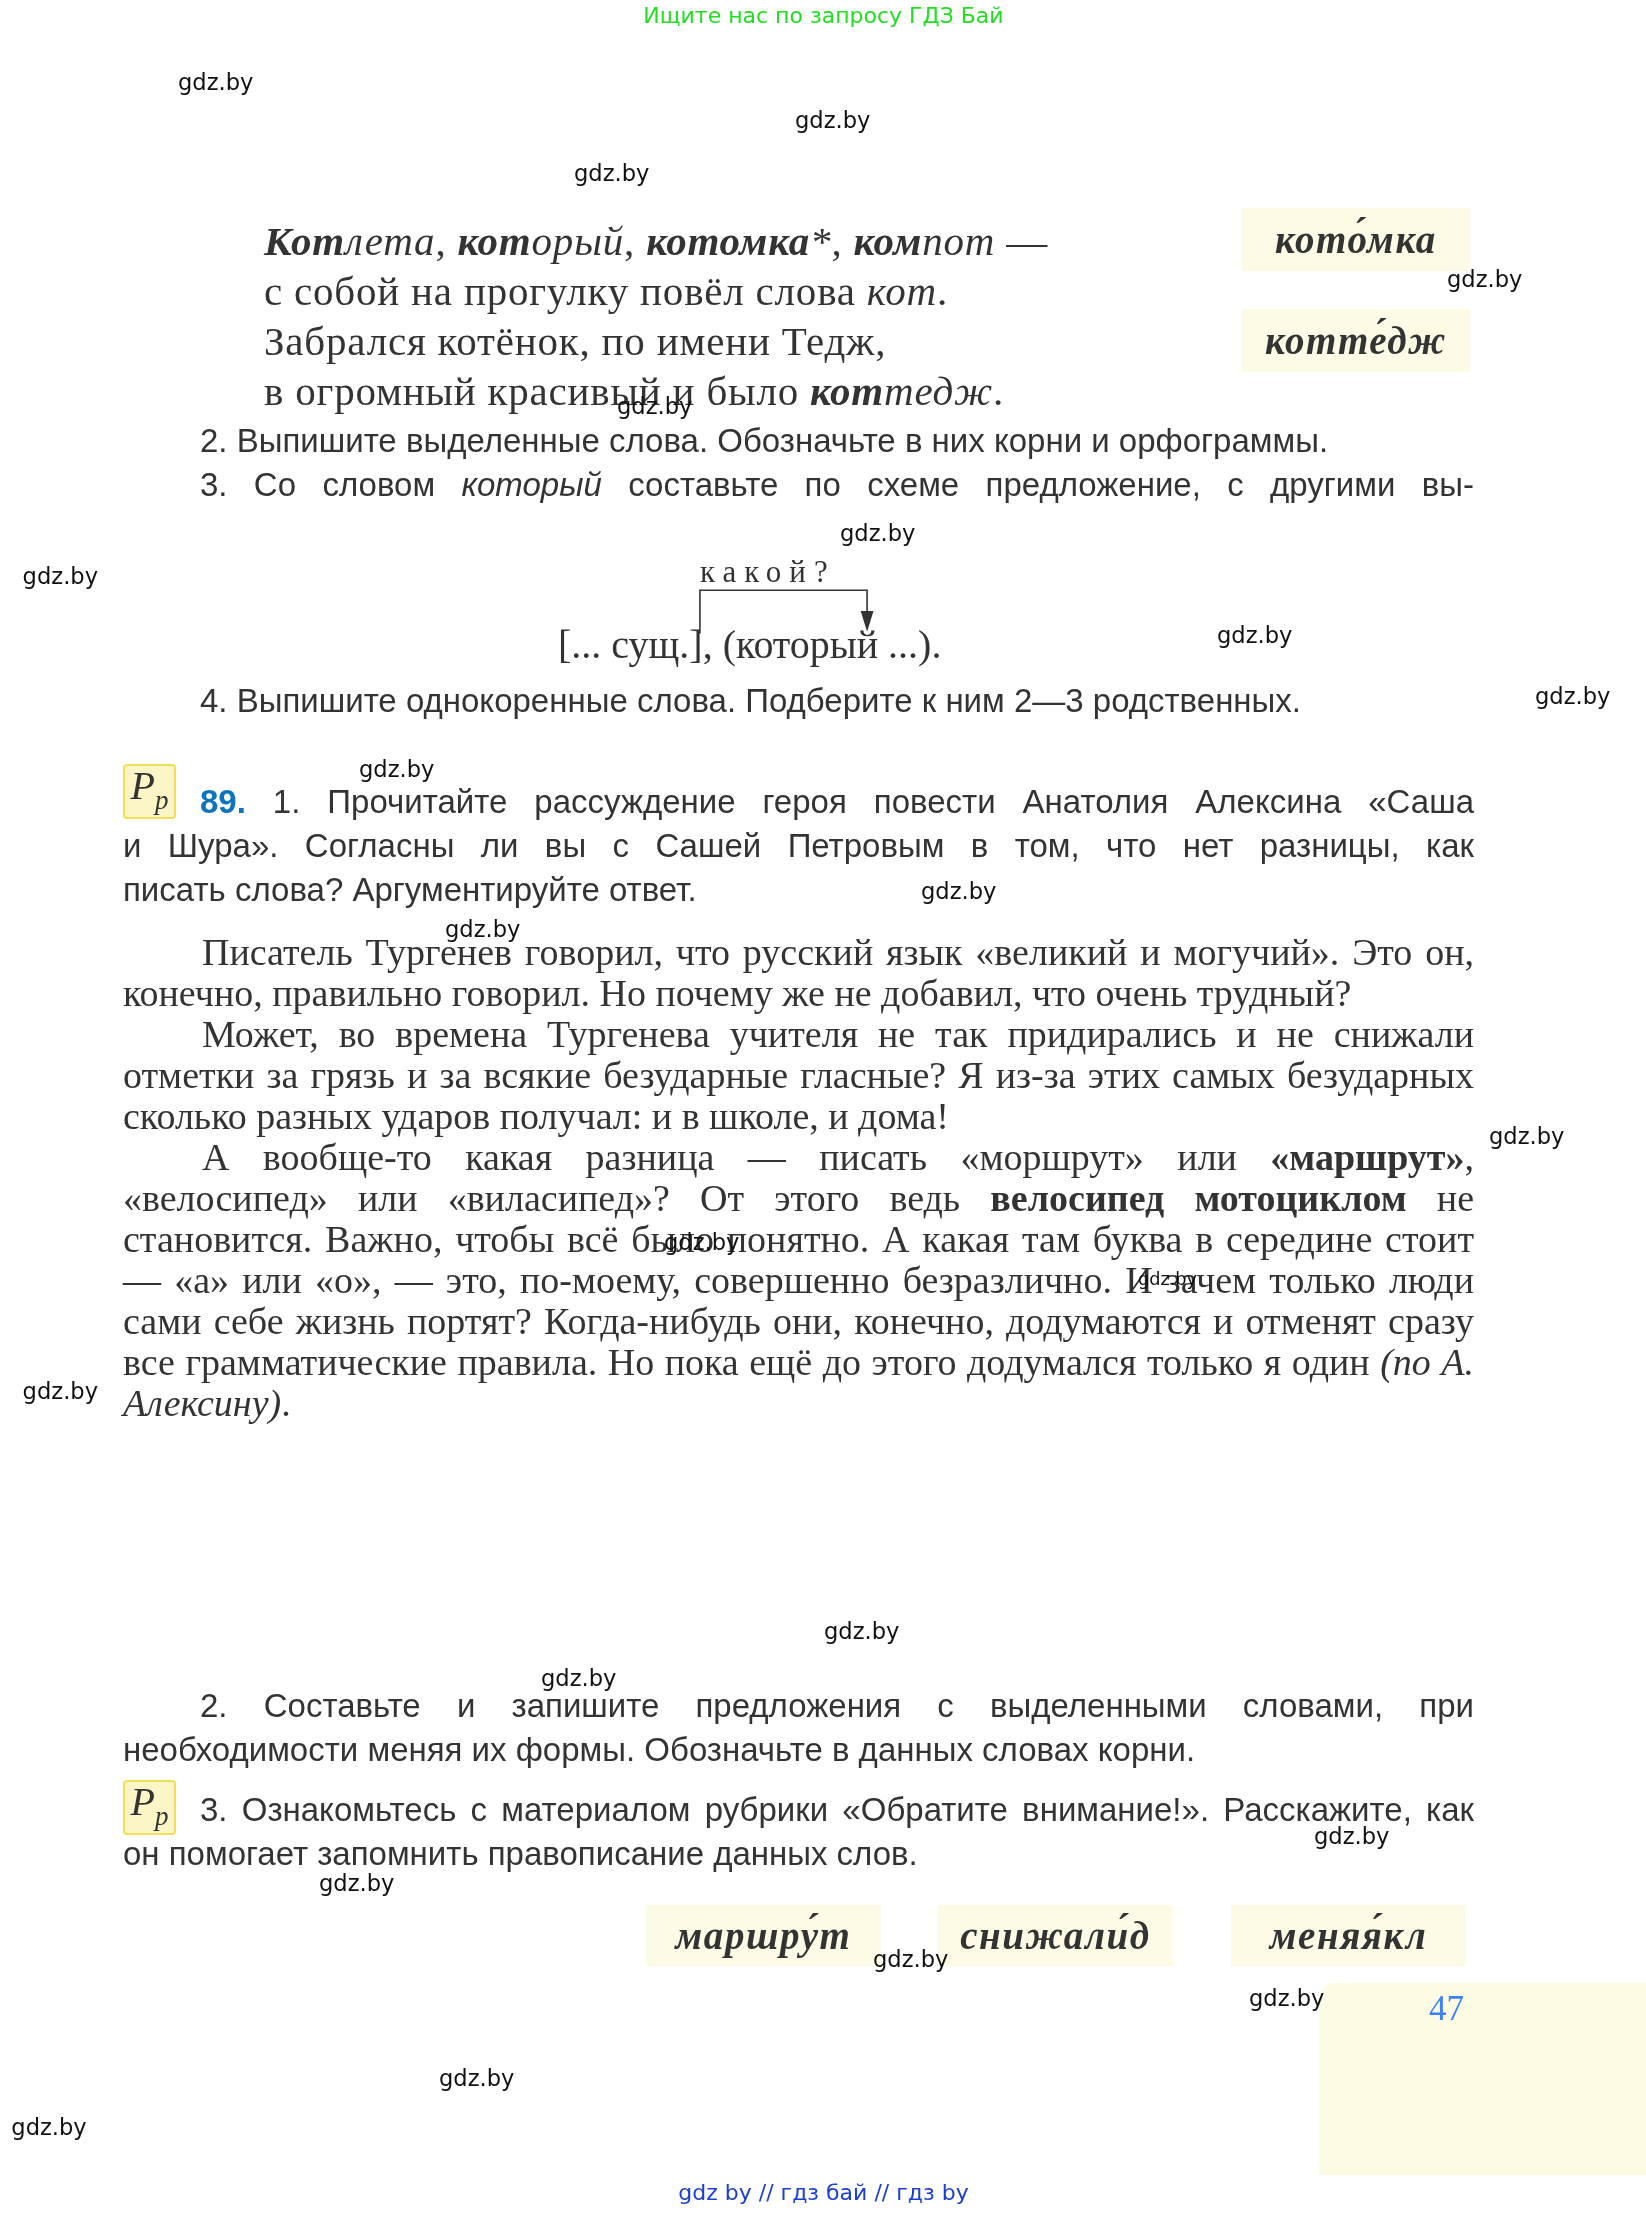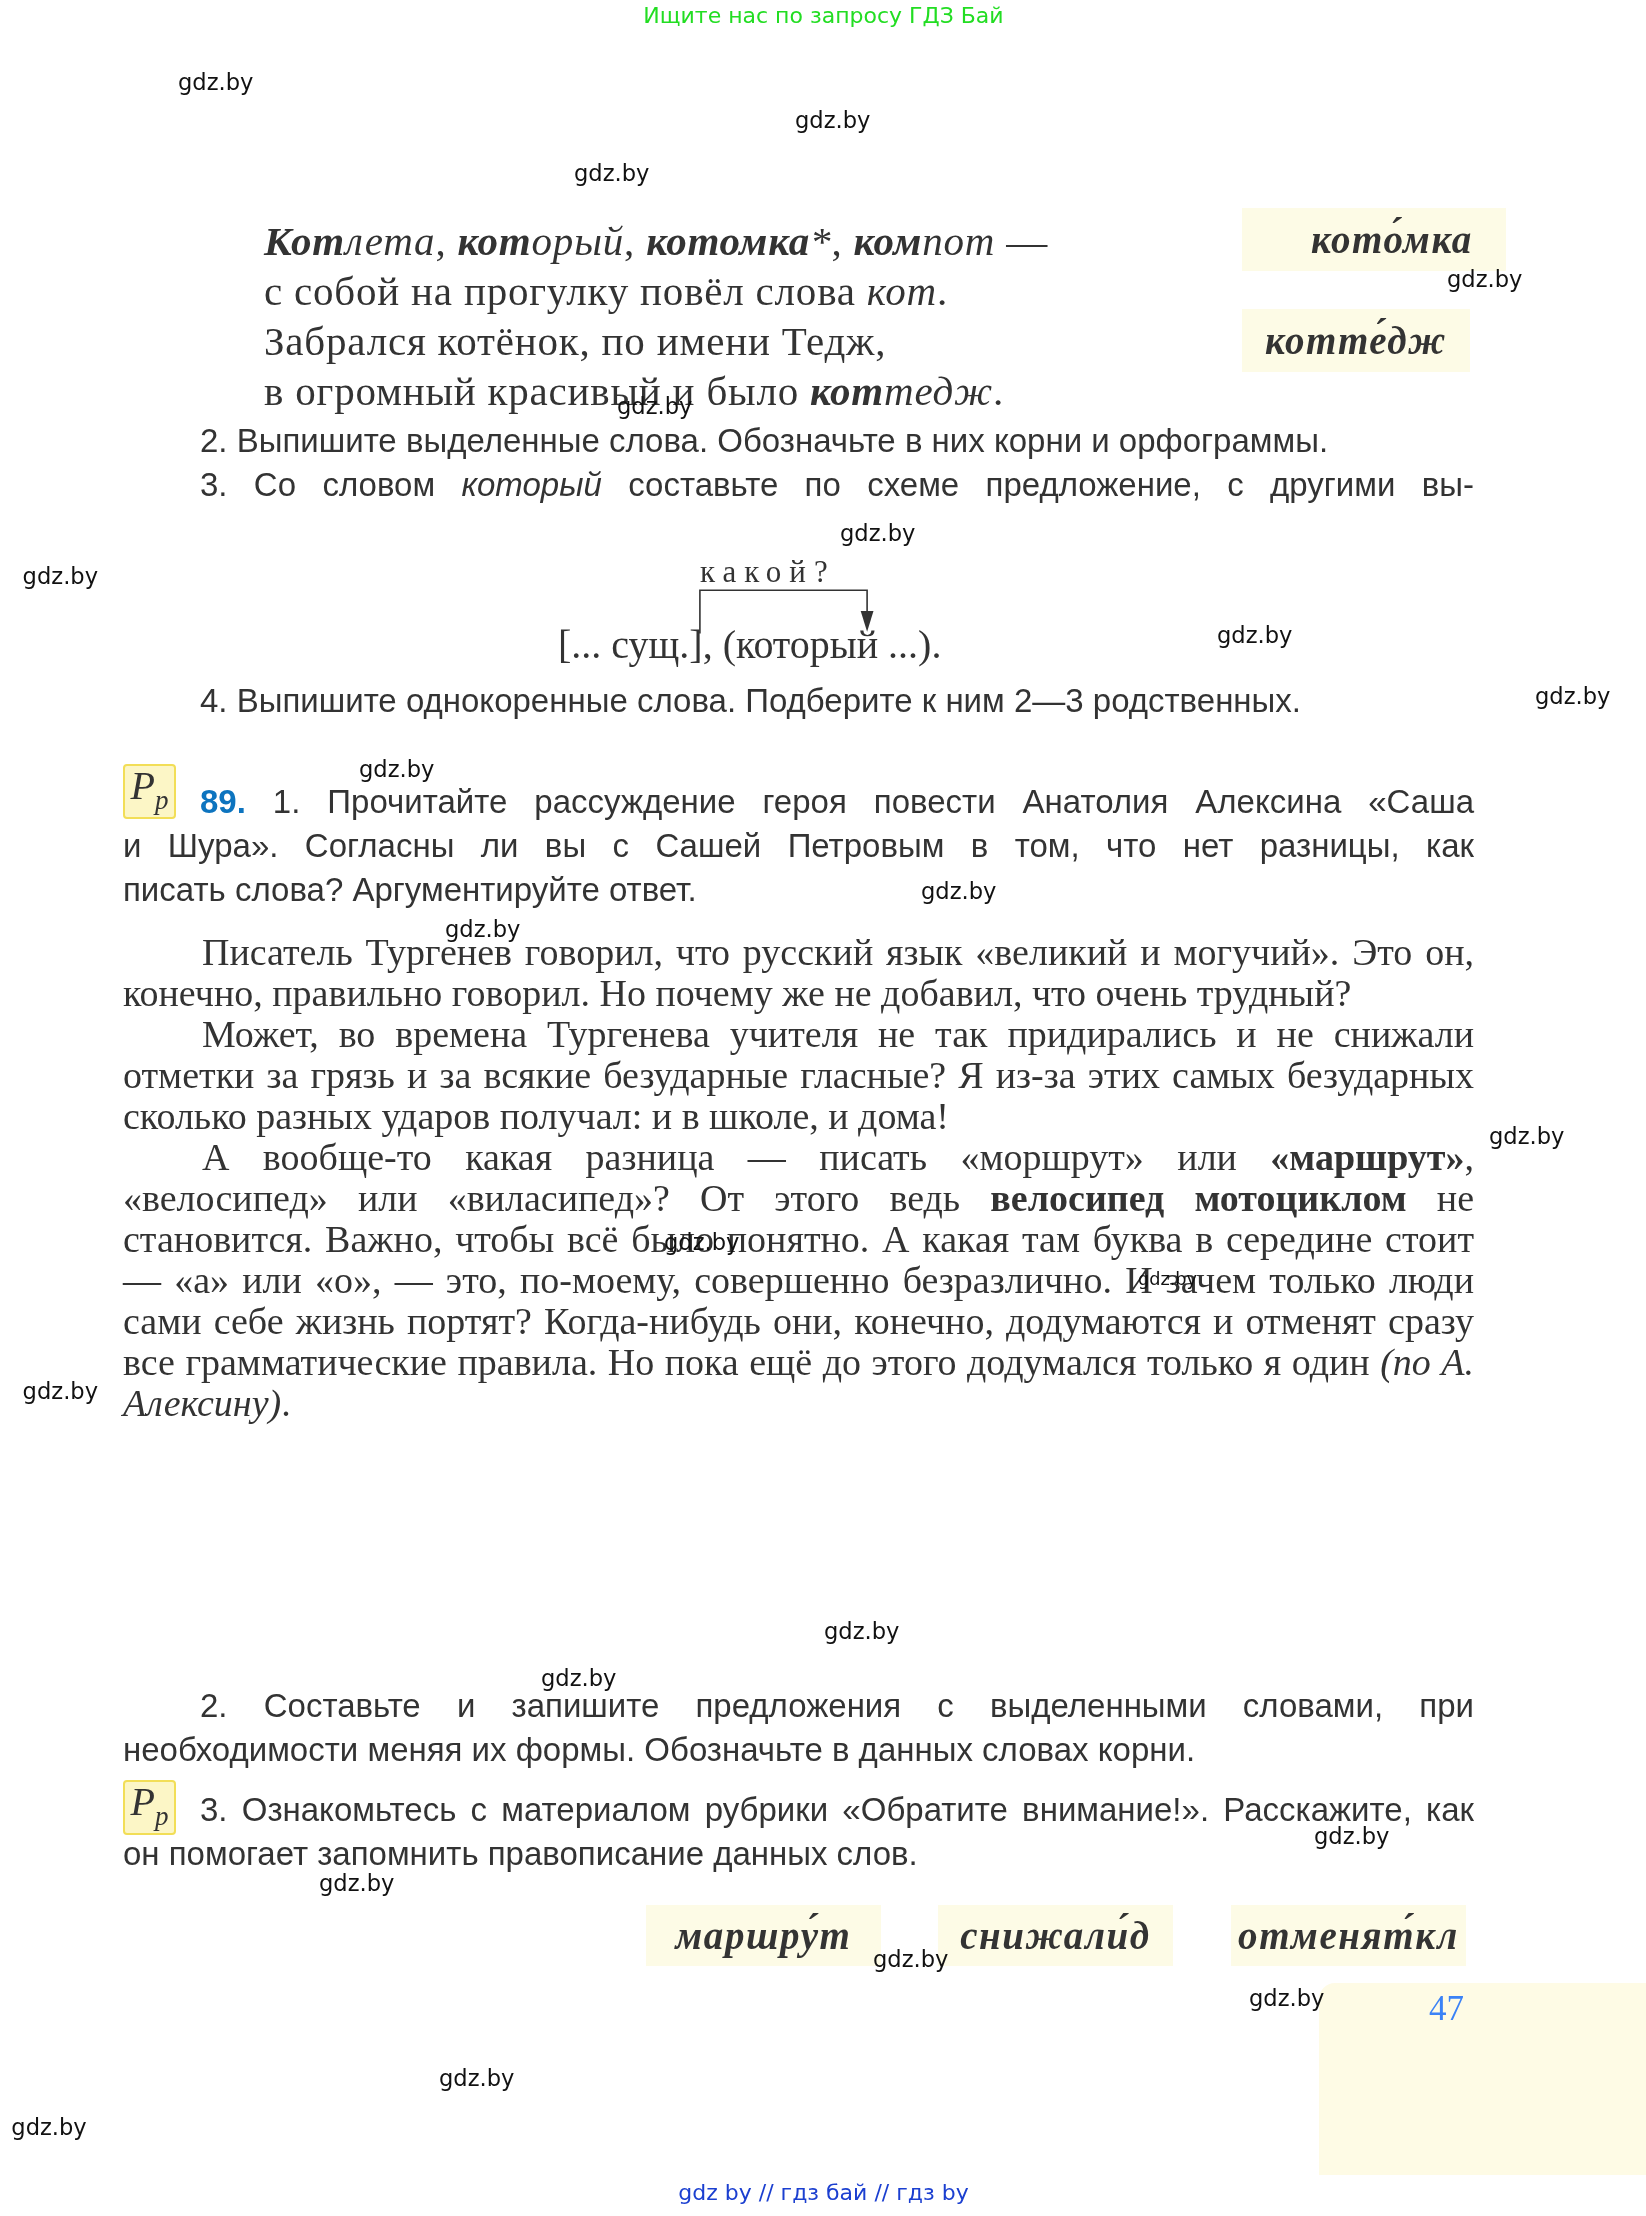--- a/index.html
+++ b/index.html
@@ -46,21 +46,21 @@
 
 <div class="top-banner">Ищите нас по запросу ГДЗ Бай</div>
 
 <div class="poem">
   <span class="line"><span class="bi">Кот</span><span class="it">лета</span><span>, </span><span class="bi">кот</span><span class="it">орый</span><span>, </span><span class="bi">котомка</span><span class="it">*</span><span>, </span><span class="bi">ком</span><span class="it">пот</span><span> —</span></span>
   <span class="line"><span>с собой на прогулку повёл слова </span><span class="it">кот</span><span>.</span></span>
   <span class="line">Забрался котёнок, по имени Тедж,</span>
   <span class="line"><span>в огромный красивый и было </span><span class="bi">кот</span><span class="it">тедж</span><span>.</span></span>
 </div>
 
-<div class="wordbox" style="left:1242px;top:208px;width:228px;height:63px;padding-left:36px;">кото́мка</div>
+<div class="wordbox" style="left:1242px;top:208px;width:228px;height:63px;">кото́мка</div>
 <div class="wordbox" style="left:1242px;top:309px;width:228px;height:63px;">котте́дж</div>
 
 <div class="task" style="top:419px;">
   <div class="indent">2. Выпишите выделенные слова. Обозначьте в них корни и орфограммы.</div>
 </div>
 <div class="task" style="top:463px;">
   <div class="indent" style="text-align:justify;text-align-last:justify;"><span>3. Со словом </span><span class="it">который</span><span> составьте по схеме предложение, с другими вы-</span></div>
 </div>
 
 <div class="scheme-q">какой?</div>
@@ -97,21 +97,21 @@
 <div class="rp-icon" style="left:123px;top:1780px;">
   <span class="big">Р</span>
     <span class="small">р</span>
 </div>
 <div class="task" style="top:1788px;">
   <div style="text-indent:77px;">3. Ознакомьтесь с материалом рубрики «Обратите внимание!». Расскажите, как он помогает запомнить правописание данных слов.</div>
 </div>
 
 <div class="wordbox" style="left:646px;top:1905px;width:235px;height:61px;">маршру́т</div>
 <div class="wordbox" style="left:938px;top:1905px;width:235px;height:61px;">снижали́д</div>
-<div class="wordbox" style="left:1231px;top:1905px;width:235px;height:61px;">отменят́кл</div>
+<div class="wordbox" style="left:1231px;top:1905px;width:235px;height:61px;">меняя́кл</div>
 
 <div class="page-tab"></div>
 <div class="page-num">47</div>
 
 <div class="wm" style="left:178px;top:69px;">gdz.by</div>
 <div class="wm" style="left:795px;top:107px;">gdz.by</div>
 <div class="wm" style="left:574px;top:160px;">gdz.by</div>
 <div class="wm" style="left:1447px;top:266px;">gdz.by</div>
 <div class="wm" style="left:617px;top:393px;">gdz.by</div>
 <div class="wm" style="left:840px;top:520px;">gdz.by</div>

